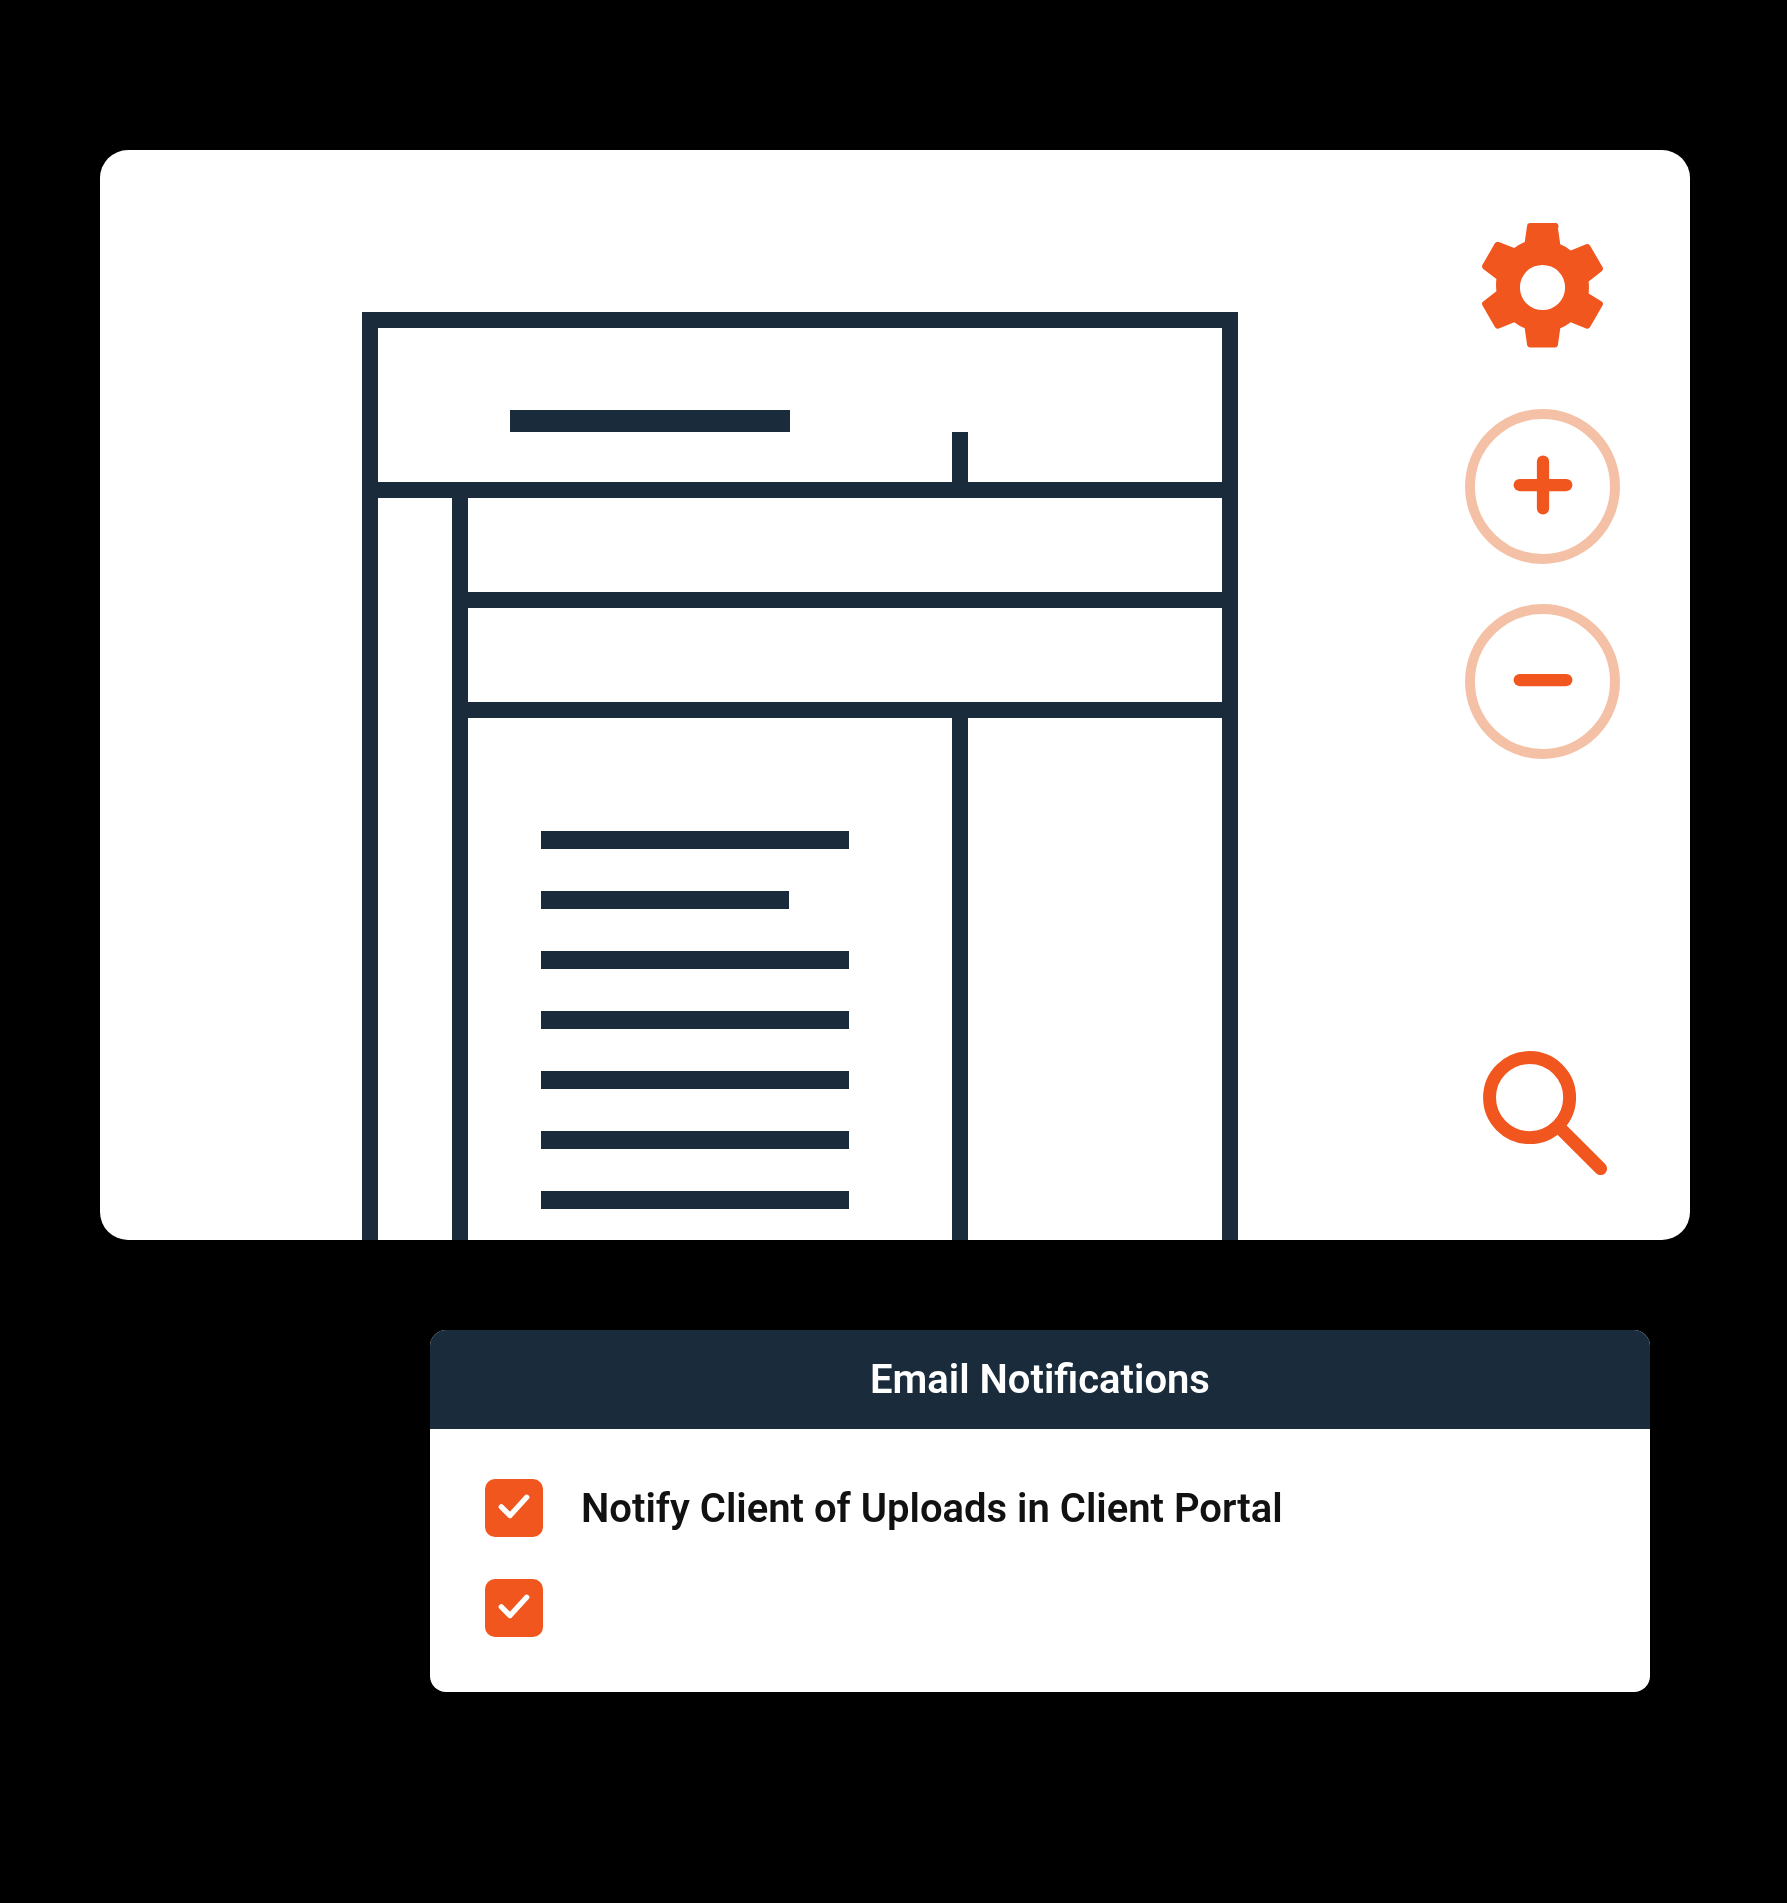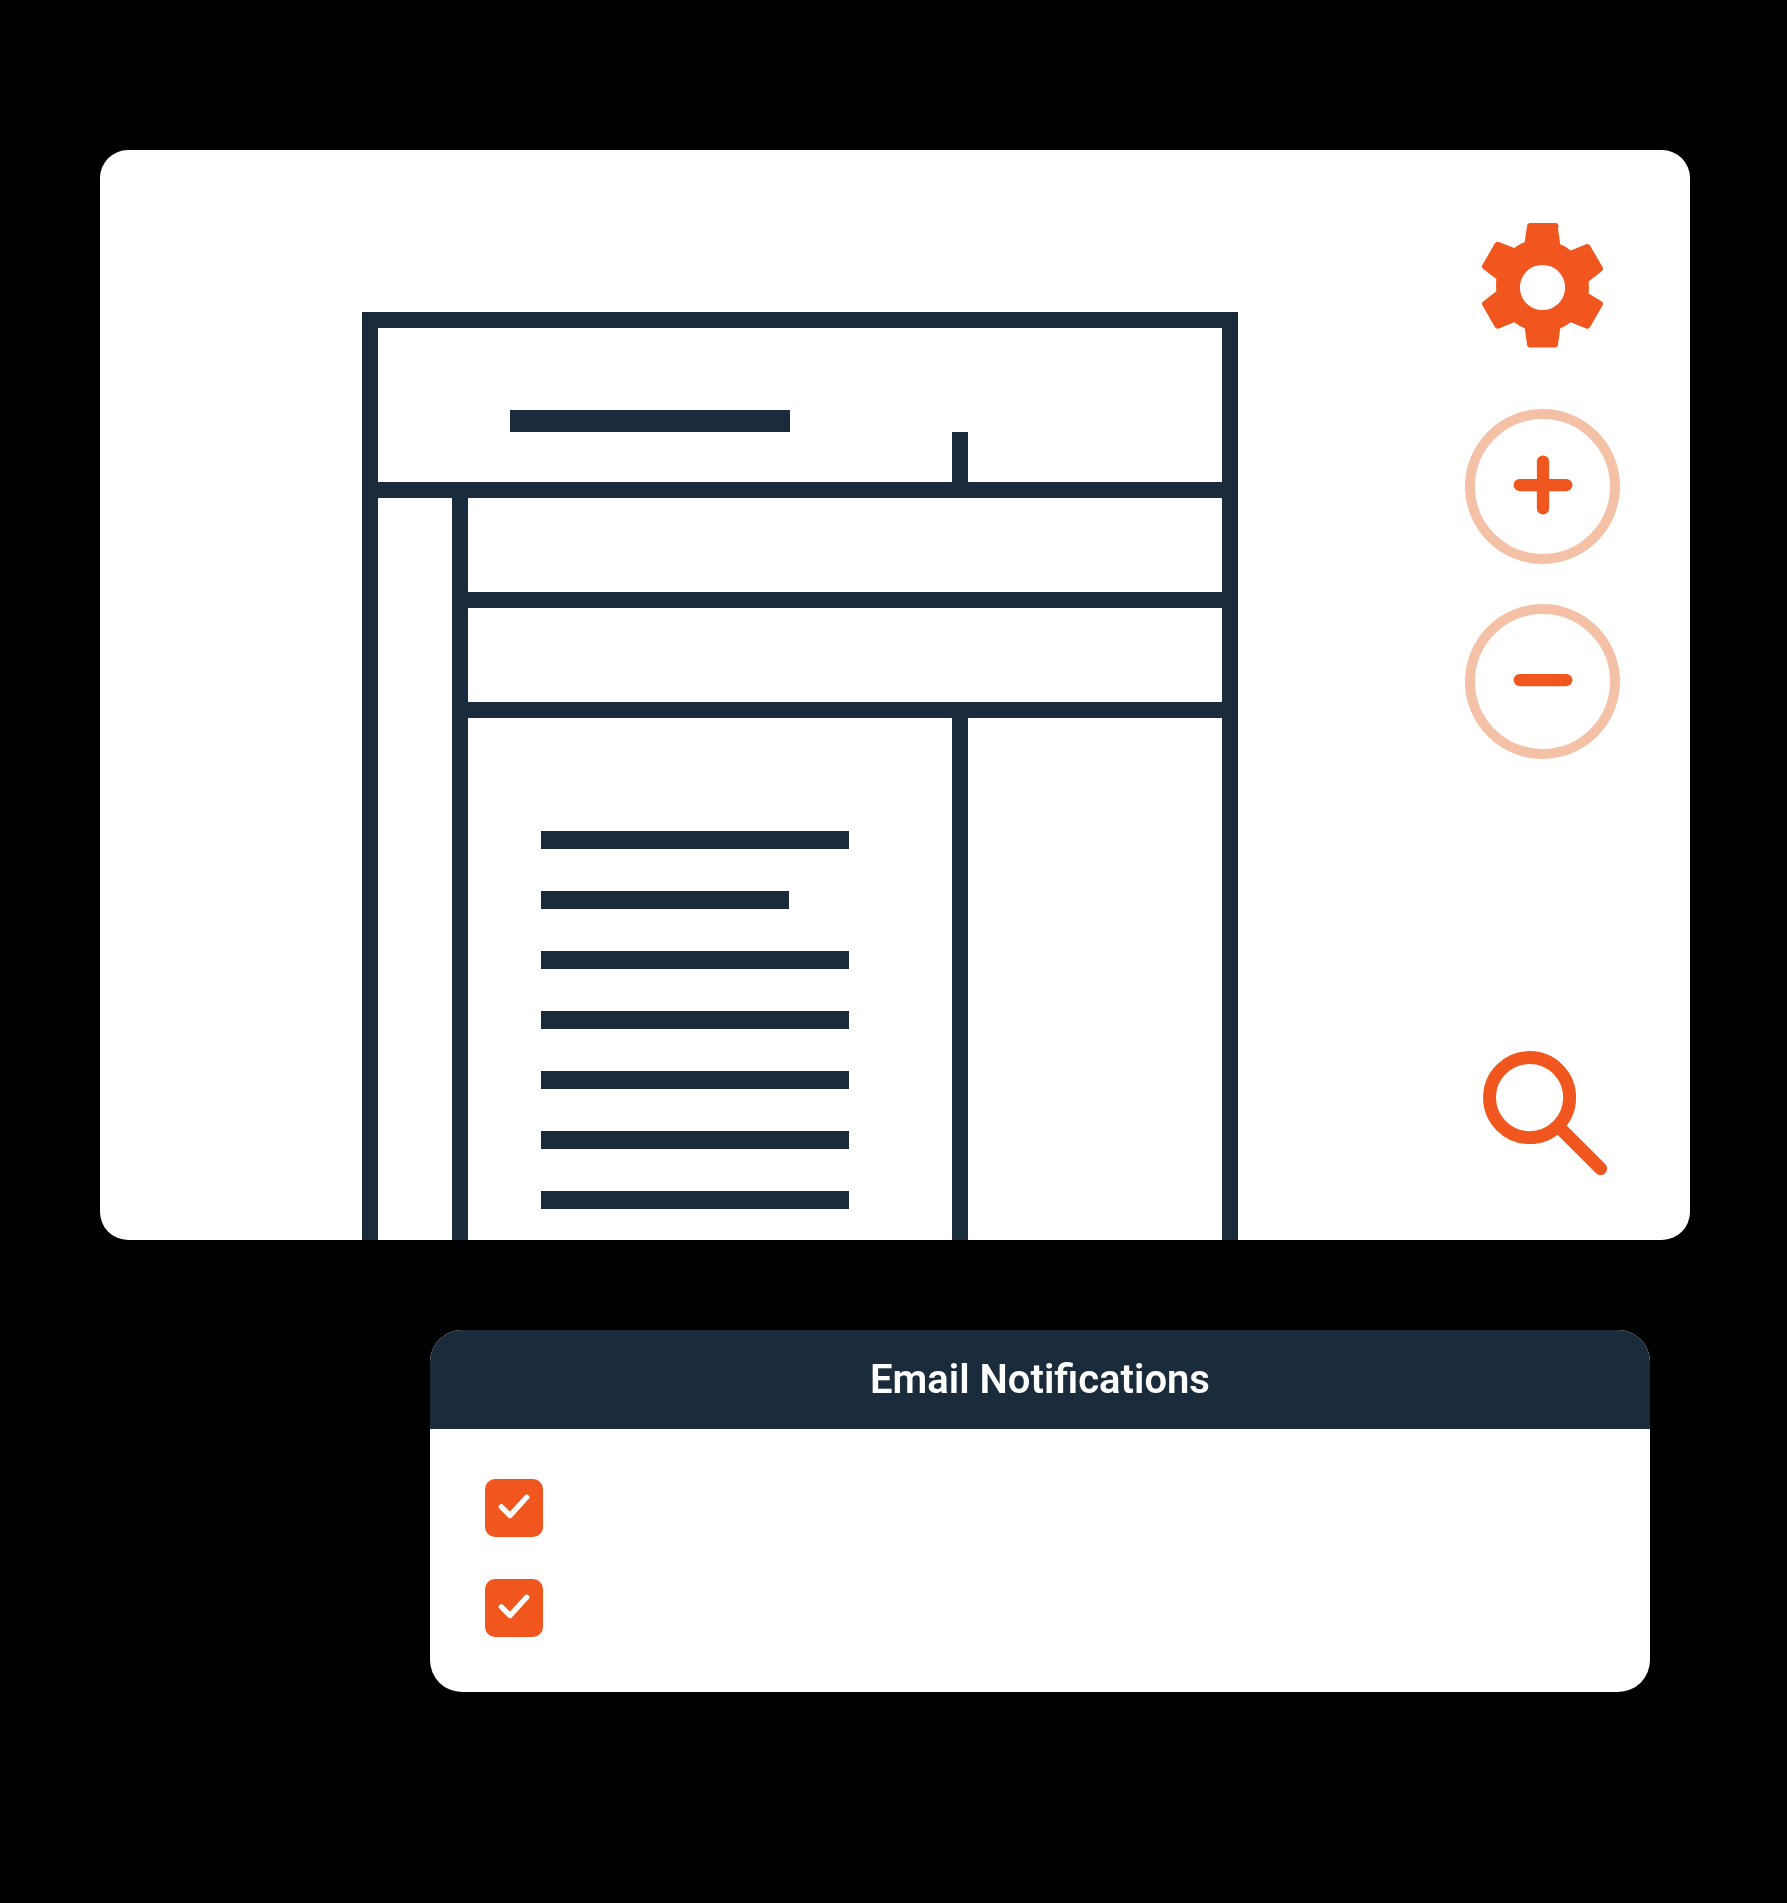--- a/index.html
+++ b/index.html
@@ -56,21 +56,21 @@
     display: flex;
     align-items: center;
     justify-content: center;
   }
   .panel {
     position: absolute;
     top: 1330px;
     left: 430px;
     width: 1220px;
     background: #fff;
-    border-radius: 32px;
+    border-radius: 16px;
     overflow: hidden;
     box-shadow: 0 6px 20px rgba(0,0,0,0.25);
   }
   .panel-header {
     background: #1a2b3c;
     color: #fff;
     text-align: center;
     font-size: 40px;
     font-weight: 600;
     padding: 26px 0;
@@ -185,20 +185,21 @@
   <div class="panel-header">Email Notifications</div>
   <div class="panel-body">
     <div class="option-row">
       <div class="checkbox">
         <span>
           <svg width="38" height="38" viewBox="0 0 24 24" fill="none">
             <polyline points="4,12.5 9.5,18 20,6.5" stroke="#fff" stroke-width="3.4" stroke-linecap="round" stroke-linejoin="round"></polyline>
           </svg>
         </span>
       </div>
+      <div class="option-label">Notify Client of Uploads in Client Portal</div>
     </div>
     <div class="option-row">
       <div class="checkbox">
         <span>
           <svg width="38" height="38" viewBox="0 0 24 24" fill="none">
             <polyline points="4,12.5 9.5,18 20,6.5" stroke="#fff" stroke-width="3.4" stroke-linecap="round" stroke-linejoin="round"></polyline>
           </svg>
         </span>
       </div>
     </div>

